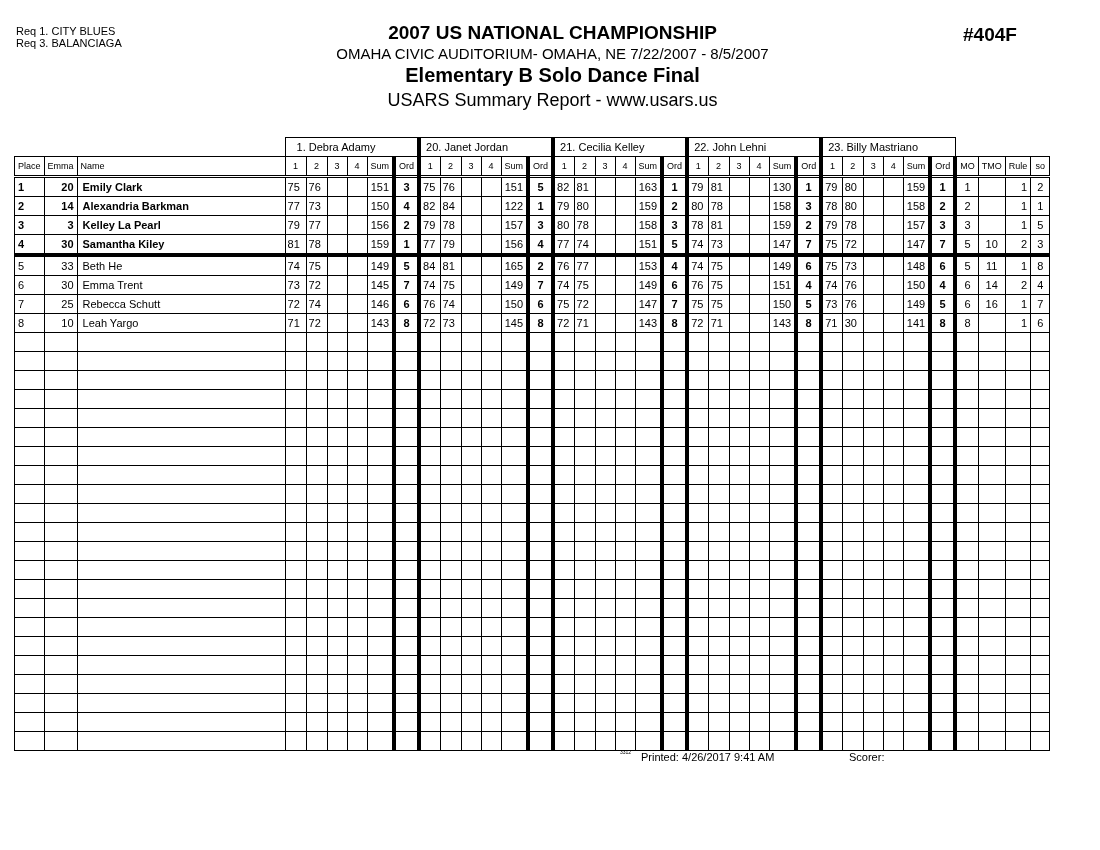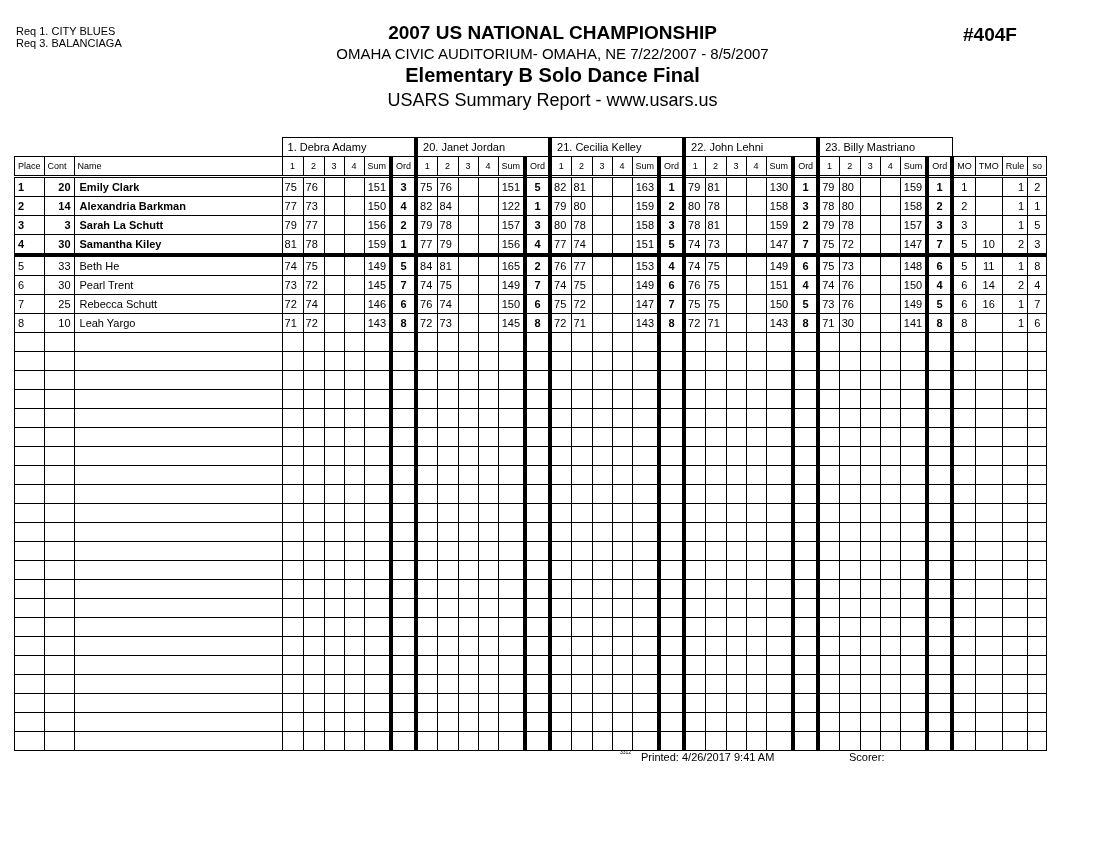--- a/index.html
+++ b/index.html
@@ -79,30 +79,30 @@
       <col style="width:27px">
       <col style="width:22px">
     <col style="width:20px">
       <col style="width:26px">
       <col style="width:24px">
       <col style="width:19px">
   </colgroup>
   <tbody id="tbody">
       <tr class="judges">
         <td class="nb" colspan="3"></td>
-        <td colspan="6" style="padding-left: 5px;">1.  Debra Adamy</td>
+        <td colspan="6" style="padding-left: 11px;">1.  Debra Adamy</td>
         <td class="nextj" colspan="6" style="padding-left: 5px;">20.  Janet Jordan</td>
         <td class="nextj" colspan="6" style="padding-left: 5px;">21.  Cecilia Kelley</td>
         <td class="nextj" colspan="6" style="padding-left: 5px;">22.  John Lehni</td>
         <td class="nextj" colspan="6" style="padding-left: 5px;">23.  Billy Mastriano</td>
         <td class="nb" colspan="4"></td>
       </tr>
       <tr class="colhdr">
         <td class="lbl">Place</td>
-        <td class="lbl">Cont</td>
+        <td class="lbl">Emma</td>
         <td class="lbl">Name</td>
         <td class="c">1</td>
         <td class="c">2</td>
         <td class="c">3</td>
         <td class="c">4</td>
         <td class="c">Sum</td>
         <td class="c" style="border-left: 4px solid rgb(0, 0, 0); font-weight: normal;">Ord</td>
         <td class="c" style="border-left: 4px solid rgb(0, 0, 0);">1</td>
         <td class="c">2</td>
         <td class="c">3</td>
@@ -206,21 +206,21 @@
         <td class="r">158</td>
         <td class="ord">2</td>
         <td class="c" style="border-left: 4px solid rgb(0, 0, 0);">2</td>
         <td class="c"></td>
         <td class="r">1</td>
         <td class="c">1</td>
       </tr>
       <tr class="data bold">
         <td class="plc b">3</td>
         <td class="r b">3</td>
-        <td class="b" style="padding-left: 5px;">Sarah La Schutt</td>
+        <td class="b" style="padding-left: 5px;">Kelley La Pearl</td>
         <td class="c" style="text-align: left; padding-left: 2px;">79</td>
         <td class="c" style="text-align: left; padding-left: 2px;">77</td>
         <td class="c"></td>
         <td class="c"></td>
         <td class="r">156</td>
         <td class="ord">2</td>
         <td class="c" style="border-left: 4px solid rgb(0, 0, 0); text-align: left; padding-left: 2px;">79</td>
         <td class="c" style="text-align: left; padding-left: 2px;">78</td>
         <td class="c"></td>
         <td class="c"></td>
@@ -323,21 +323,21 @@
         <td class="r">148</td>
         <td class="ord">6</td>
         <td class="c" style="border-left: 4px solid rgb(0, 0, 0);">5</td>
         <td class="c">11</td>
         <td class="r">1</td>
         <td class="c">8</td>
       </tr>
       <tr class="data">
         <td class="plc b">6</td>
         <td class="r b">30</td>
-        <td class="b" style="padding-left: 5px;">Pearl Trent</td>
+        <td class="b" style="padding-left: 5px;">Emma Trent</td>
         <td class="c" style="text-align: left; padding-left: 2px;">73</td>
         <td class="c" style="text-align: left; padding-left: 2px;">72</td>
         <td class="c"></td>
         <td class="c"></td>
         <td class="r">145</td>
         <td class="ord">7</td>
         <td class="c" style="border-left: 4px solid rgb(0, 0, 0); text-align: left; padding-left: 2px;">74</td>
         <td class="c" style="text-align: left; padding-left: 2px;">75</td>
         <td class="c"></td>
         <td class="c"></td>

